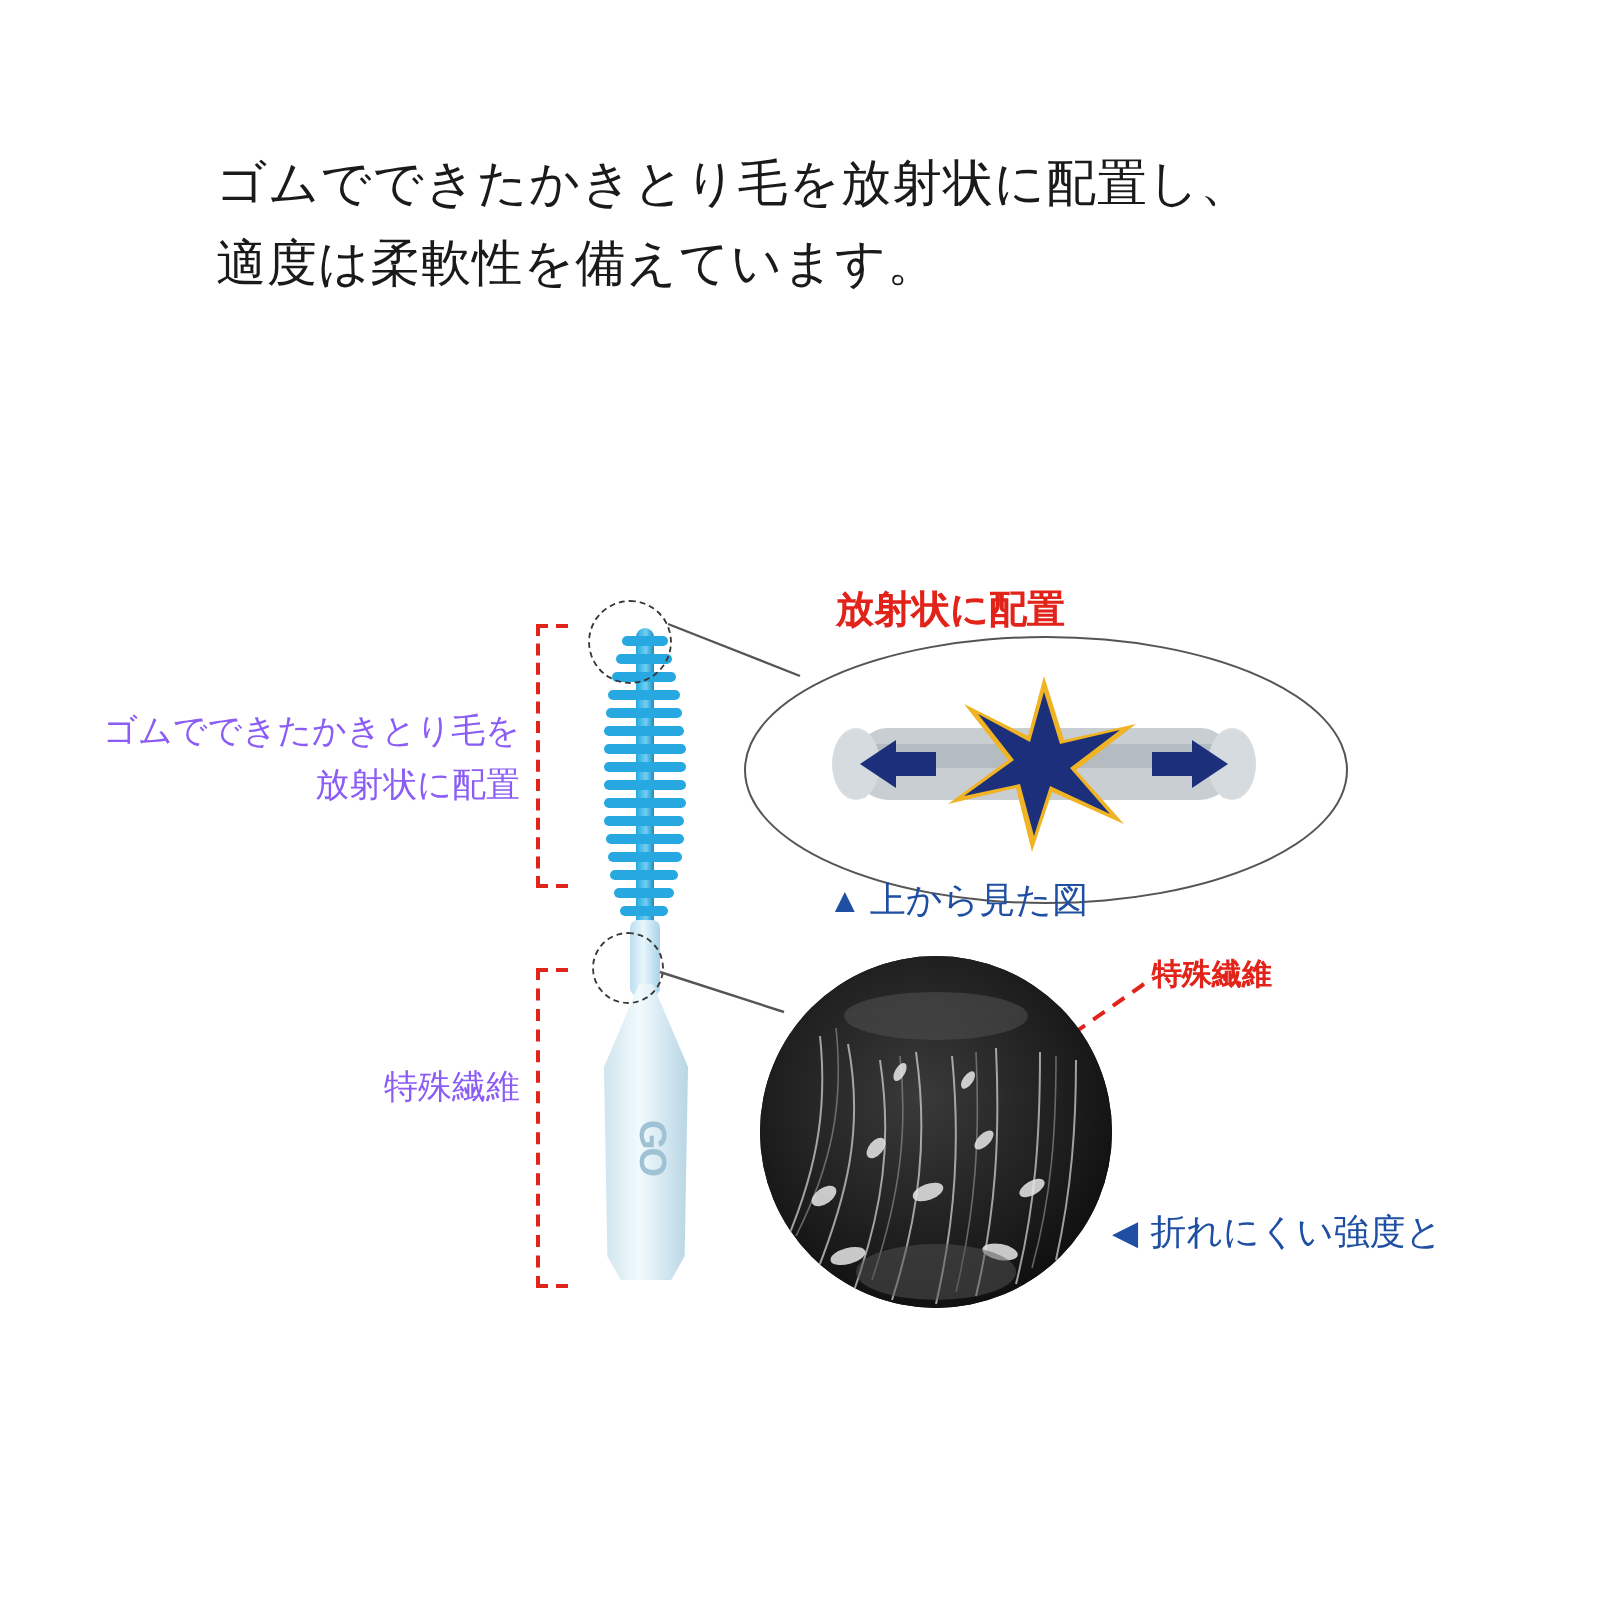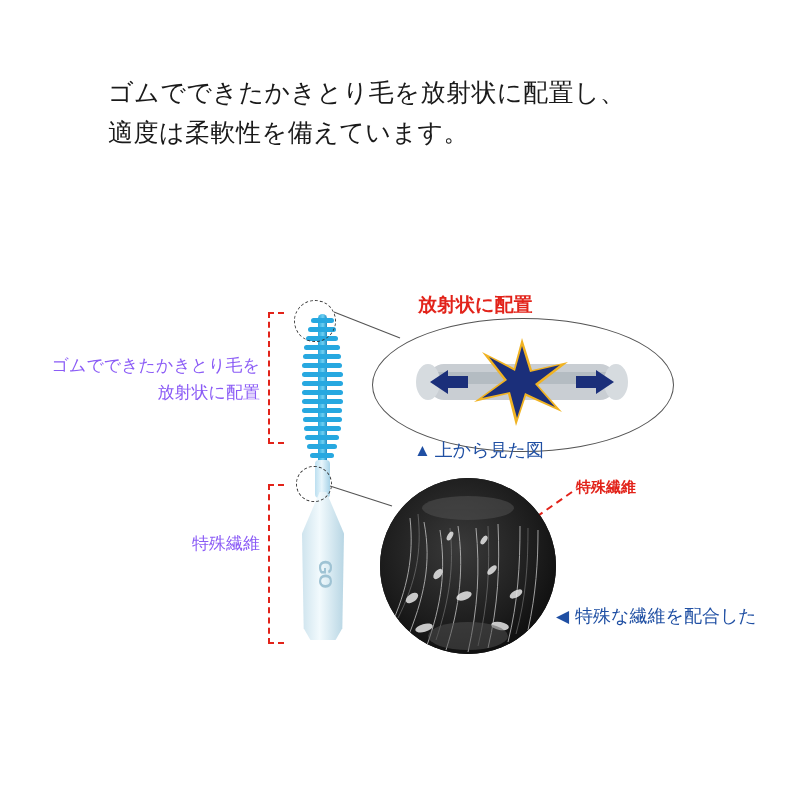--- a/index.html
+++ b/index.html
@@ -326,16 +326,16 @@
       <g fill="#555" opacity="0.5">
         <ellipse cx="88" cy="158" rx="40" ry="14"></ellipse>
         <ellipse cx="88" cy="30" rx="46" ry="12"></ellipse>
       </g>
     </svg>
   </div>
 
   <div id="label-fiber">特殊繊維</div>
 
   <div id="label-photo">
-    <span class="arrow-left">◀</span><span>特殊な繊維を配合した</span>
+    <span class="arrow-left">◀</span><span>折れにくい強度と</span>
   </div>
 
 </div>
 
 </body></html>

